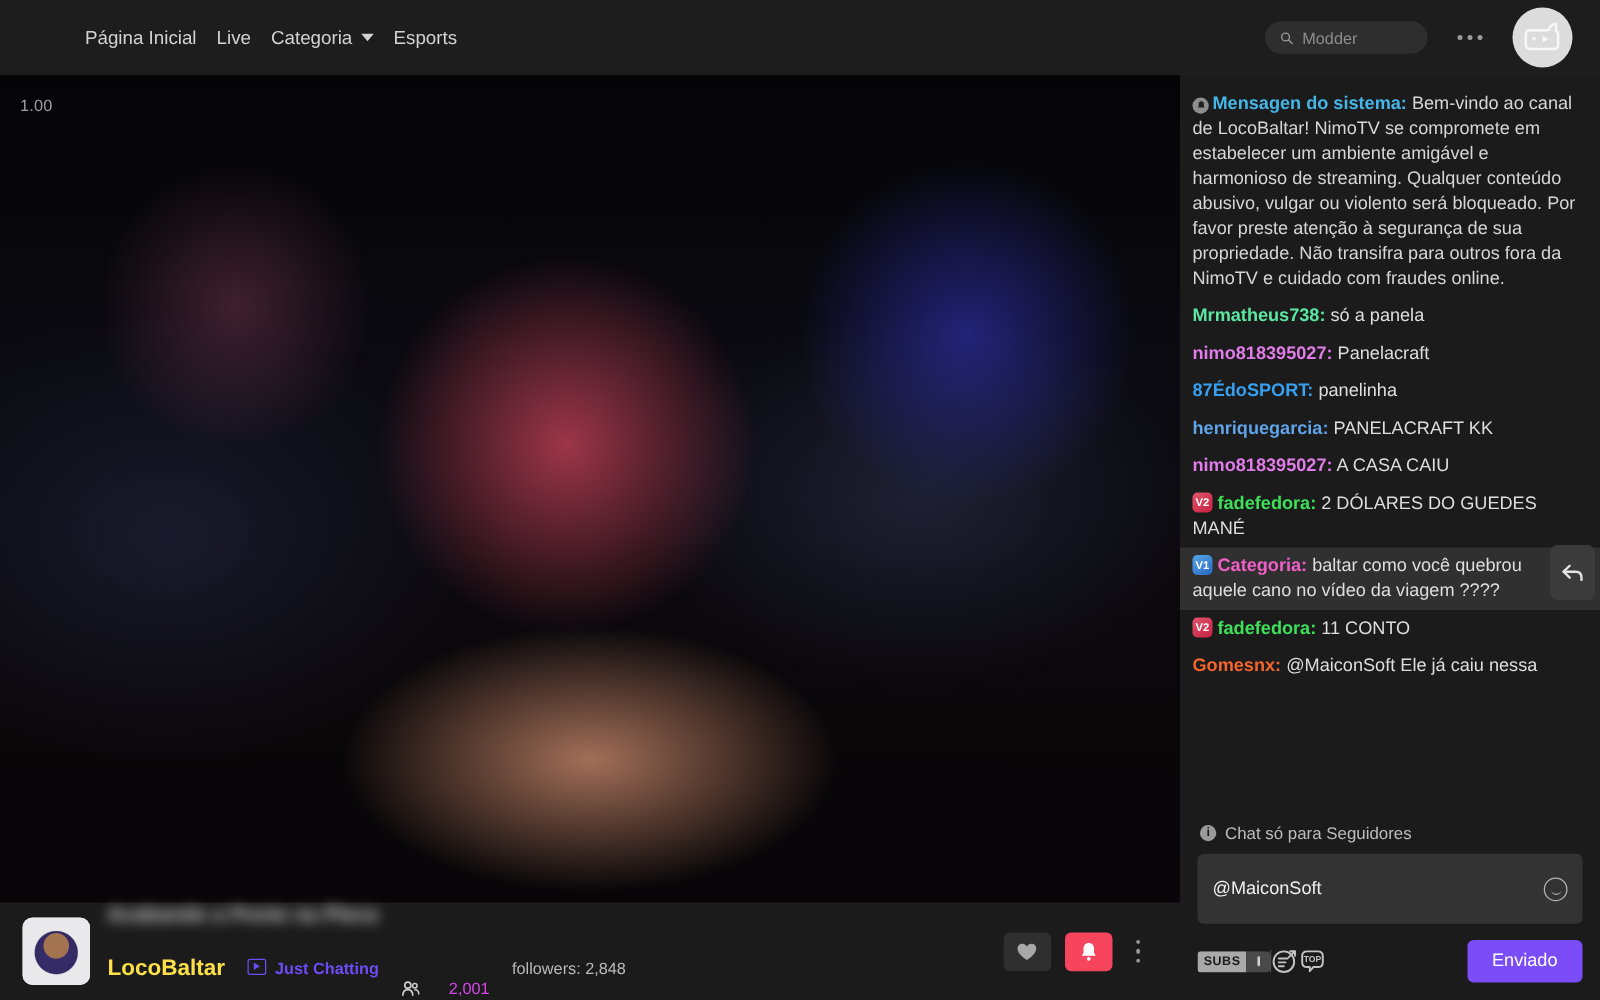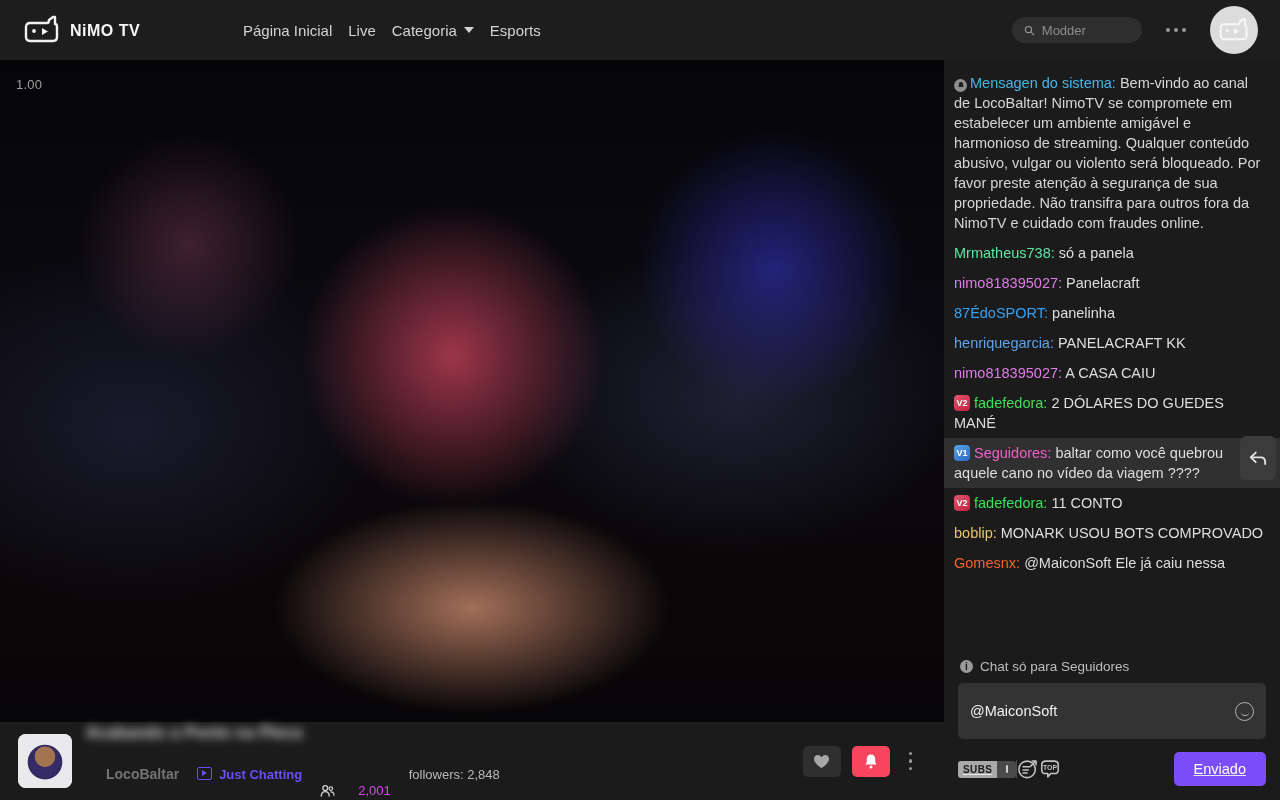--- a/index.html
+++ b/index.html
@@ -78,42 +78,42 @@
       radial-gradient(circle 17px at 50% 42%, #a4734f 0%, #a4734f 58%, rgba(164,115,79,0) 62%),
       radial-gradient(circle 24px at 50% 52%, #3a2f6e 0%, #332a63 70%, rgba(51,42,99,0) 74%),
       #e9e9ec;
   }
   .st-meta { margin-left:14px; display:flex; flex-direction:column; gap:8px; min-width:0; }
   .st-title {
     font-size:16px; font-weight:bold; color:#d8d8d8; filter:blur(5px);
     white-space:nowrap; letter-spacing:.3px;
   }
   .st-row { display:flex; align-items:center; gap:18px; font-size:13px; }
-  .st-name { font-weight:bold; color:#737373; font-size:14px;margin-left:20px; }
+  .st-name { font-weight:bold; color:#fde047; font-size:18px; }
   .st-cat { display:flex; align-items:flex-start; gap:7px; color:#6b4df6; font-weight:bold; cursor:pointer; }
   .cat-box { width:15px;height:13px;border:1.6px solid #6b4df6;border-radius:2px;display:flex;align-items:center;justify-content:center; }
   .cat-box i { width:0;height:0;border-left:5px solid #6b4df6;border-top:3.5px solid transparent;border-bottom:3.5px solid transparent; }
   .st-viewers { display:flex; align-items:center; gap:23px; color:#d946ef;margin-top:33px; }
   .st-follow { color:#b9b9b9; }
   .st-actions { margin-left:auto; display:flex; align-items:center; gap:11px; padding-right:6px; }
   .btn-sq {
     width:38px;height:31px;border-radius:5px;display:flex;align-items:center;justify-content:center;cursor:pointer;
   }
   .btn-heart { background:#2f2f2f; }
   .btn-bell { background:#f7455d; }
   .vdots { display:flex;flex-direction:column;gap:4px;cursor:pointer;padding:6px 8px; }
   .vdots i { width:3.5px;height:3.5px;border-radius:50%;background:#9a9a9a;display:block; }
 
   
   .chat { width:336px; flex:0 0 336px; background:#1b1b1b; display:flex; flex-direction:column; min-height:0; position:relative; }
   .chat-scroll { flex:1; overflow:hidden; padding:8px 0 6px 0; position:relative; }
   .msg { padding:5px 16px 5px 10px; font-size:14.5px; line-height:20px; color:#dedede; word-wrap:break-word; position:relative; }
   .msg.system { color:#d6d6d6; }
   .msg.highlight { background:#303030; }
-  .uname { font-weight:normal; }
+  .uname { font-weight:bold; }
   .sys-icon {
     display:inline-flex; width:13px;height:13px;border-radius:50%;background:#8e8e8e;
     align-items:center;justify-content:center;vertical-align:-1px;margin-right:3px;
   }
   .badge {
     display:inline-block; width:16px;height:16px;border-radius:4px;vertical-align:-3px;margin-right:4px;
     background:linear-gradient(145deg,#e3556d,#c4203f); position:relative;
   }
   .badge.v1 { background:linear-gradient(145deg,#56a8e6,#2a66c4); }
   .badge span {
@@ -134,50 +134,40 @@
   .chat-input-wrap {
     height:56px; background:#333333; border-radius:5px; display:flex; align-items:center;
     padding:0 12px; gap:8px;
   }
   .chat-input {
     flex:1; background:transparent; border:none; outline:none; color:#f0f0f0; font-size:14.5px;
     font-family:"Liberation Sans", sans-serif;
   }
   .emoji-btn { width:19px;height:19px;border-radius:50%;border:1.6px solid #b3b3b3;display:flex;align-items:flex-end;justify-content:center;cursor:pointer;padding-bottom:4px; }
   .emoji-btn i { width:8px;height:4px;border-bottom:1.6px solid #b3b3b3;border-radius:0 0 8px 8px; display:block; }
-  .chat-tools { display:flex; align-items:center; gap:0; margin-top:13px;text-decoration:underline; }
+  .chat-tools { display:flex; align-items:center; gap:0; margin-top:13px; }
   .subs-badge {
     display:flex; align-items:center; height:17px; border-radius:3px; overflow:hidden; cursor:pointer;
   }
   .subs-badge .lbl { background:#a9a9a9; color:#1b1b1b; font-size:10px; font-weight:bold; padding:0 5px; line-height:17px; letter-spacing:.4px; }
   .subs-badge .sw { background:#4a4a4a; width:19px; height:17px; display:flex; align-items:center; justify-content:center; }
   .subs-badge .sw i { width:2.5px;height:8px;background:#cfcfcf;display:block;border-radius:1px; }
   .divider { width:1px;height:18px;background:#4a4a4a; }
   .tool-icon { width:22px;height:22px;cursor:pointer; }
   .send-btn {
     margin-left:auto; background:#7b4df9; color:#fff; font-size:14.5px; border:none; border-radius:5px;
     padding:9px 20px; cursor:pointer; font-family:"Liberation Sans", sans-serif;
   }
 </style>
 </head>
 <body>
 
 <div class="app">
 
   <div class="header">
-    <div class="brand">
-      <svg class="brand-logo" viewBox="0 0 36 30">
-        <path d="M6 8 L23 8 Q25 8 25 5 L29 2 L31 2 L31 9 Q33 9 33 12 L33 22 Q33 26 29 26 L6 26 Q2 26 2 22 L2 12 Q2 8 6 8 Z" fill="none" stroke="#f2f2f2" stroke-width="2.4" stroke-linejoin="round"></path>
-        <circle cx="10" cy="16" r="1.9" fill="#f2f2f2"></circle>
-        <path d="M18 13 L24 16.5 L18 20 Z" fill="#f2f2f2"></path>
-      </svg>
-      <svg class="brand-word" viewBox="0 0 210 44">
-        <text x="0" y="33" font-family="Liberation Sans, sans-serif" font-size="32" font-weight="bold" fill="#f5f5f5" letter-spacing="1">NiMO TV</text>
-      </svg>
-    </div>
 
     <div class="nav">
       <div class="nav-item">
         <span>Página Inicial</span>
       </div>
       <div class="nav-item">
         <span>Live</span>
       </div>
       <div class="nav-item">
         <span>Categoria</span>
@@ -270,23 +260,22 @@
               <svg width="8" height="8" viewBox="0 0 10 10">
                 <path d="M5 1.2 C6.6 1.2 7.6 2.3 7.6 3.8 L7.6 6.2 L8.5 7.6 L1.5 7.6 L2.4 6.2 L2.4 3.8 C2.4 2.3 3.4 1.2 5 1.2 Z" fill="#1f1f1f"></path>
               </svg>
             </span><span class="uname" style="color: rgb(70, 182, 232);">Mensagen do sistema:</span> <span>Bem-vindo ao canal de LocoBaltar! NimoTV se compromete em estabelecer um ambiente amigável e harmonioso de streaming. Qualquer conteúdo abusivo, vulgar ou violento será bloqueado. Por favor preste atenção à segurança de sua propriedade. Não transifra para outros fora da NimoTV e cuidado com fraudes online.</span></div>
           <div class="msg"><span class="uname" style="color: rgb(92, 230, 162);">Mrmatheus738:</span> <span>só a panela</span></div>
           <div class="msg"><span class="uname" style="color: rgb(224, 124, 232);">nimo818395027:</span> <span>Panelacraft</span></div>
           <div class="msg"><span class="uname" style="color: rgb(56, 160, 240);">87ÉdoSPORT:</span> <span>panelinha</span></div>
           <div class="msg"><span class="uname" style="color: rgb(95, 163, 232);">henriquegarcia:</span> <span>PANELACRAFT KK</span></div>
           <div class="msg"><span class="uname" style="color: rgb(224, 124, 232);">nimo818395027:</span> <span>A CASA CAIU</span></div>
           <div class="msg"><span class="badge"><span>V2</span></span><span class="uname" style="color: rgb(62, 224, 90);">fadefedora:</span> <span>2 DÓLARES DO GUEDES MANÉ</span></div>
-          <div class="msg highlight"><span class="badge v1"><span>V1</span></span><span class="uname" style="color: rgb(240, 96, 200);">Seguidores:</span> <span>baltar como você quebrou aquele cano no vídeo da viagem ????</span></div>
+          <div class="msg highlight"><span class="badge v1"><span>V1</span></span><span class="uname" style="color: rgb(240, 96, 200);">Categoria:</span> <span>baltar como você quebrou aquele cano no vídeo da viagem ????</span></div>
           <div class="msg"><span class="badge"><span>V2</span></span><span class="uname" style="color: rgb(62, 224, 90);">fadefedora:</span> <span>11 CONTO</span></div>
-          <div class="msg"><span class="uname" style="color: rgb(232, 196, 106);">boblip:</span> <span>MONARK USOU BOTS COMPROVADO</span></div>
           <div class="msg"><span class="uname" style="color: rgb(244, 100, 44);">Gomesnx:</span> <span>@MaiconSoft Ele já caiu nessa</span></div>
         </div>
 
       <div class="reply-btn">
         <svg width="20" height="18" viewBox="0 0 22 20">
           <path d="M8.5 4 L3 9.3 L8.5 14.6" fill="none" stroke="#e2e2e2" stroke-width="2.1" stroke-linecap="round" stroke-linejoin="round"></path>
           <path d="M3.3 9.3 L14 9.3 Q19 9.3 19 14.8 L19 16.6" fill="none" stroke="#e2e2e2" stroke-width="2.1" stroke-linecap="round"></path>
         </svg>
       </div>
 

